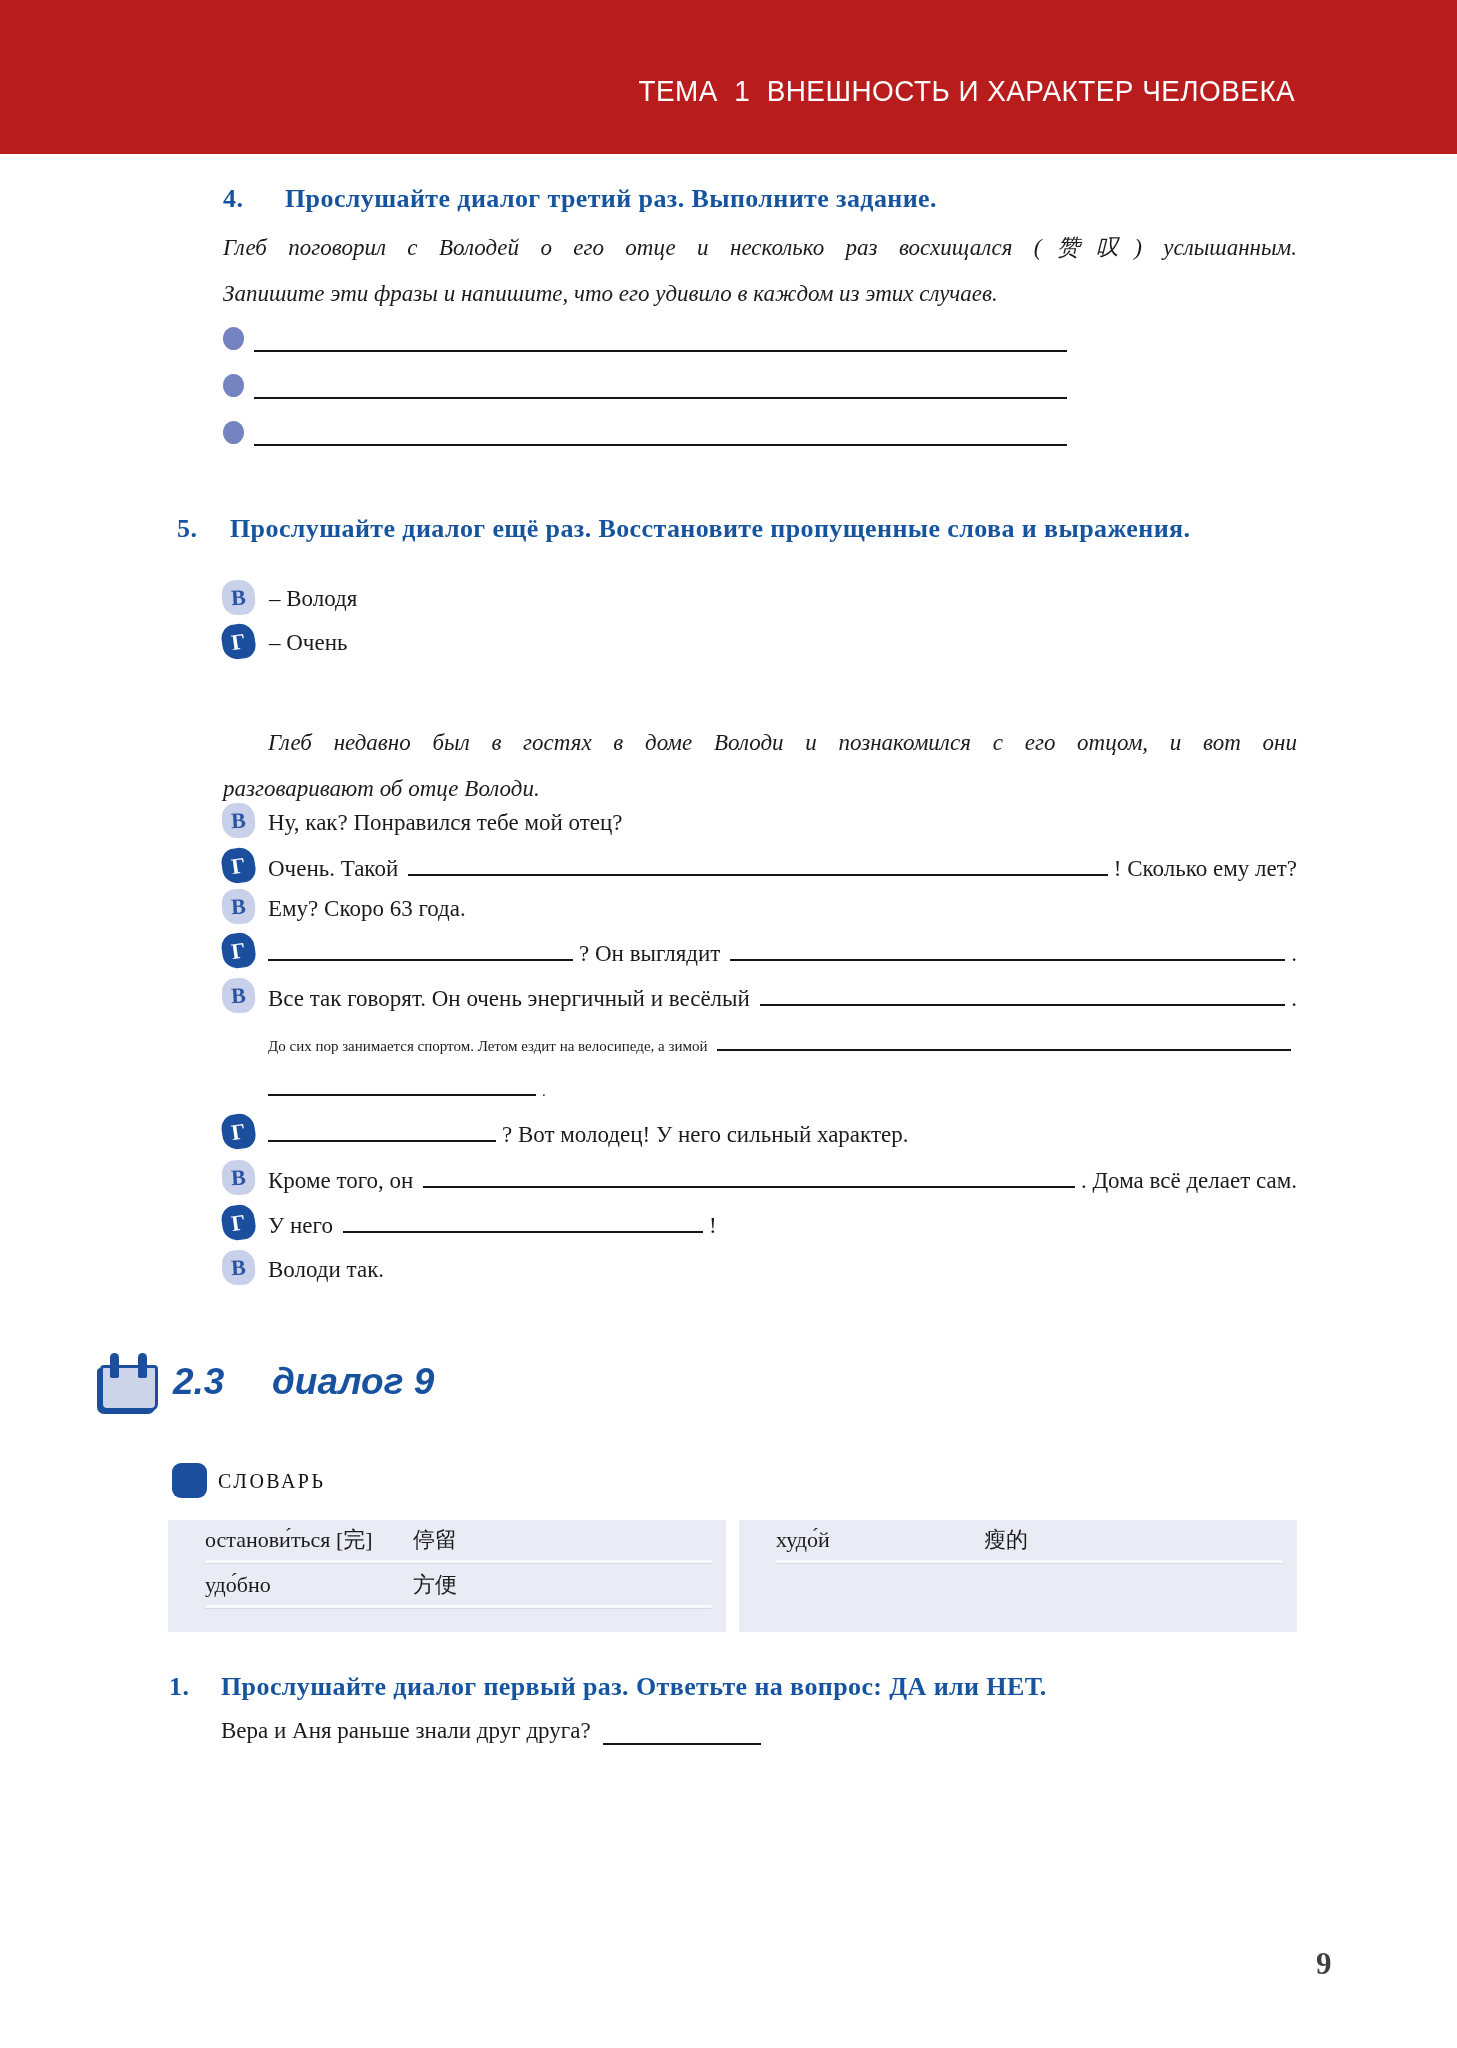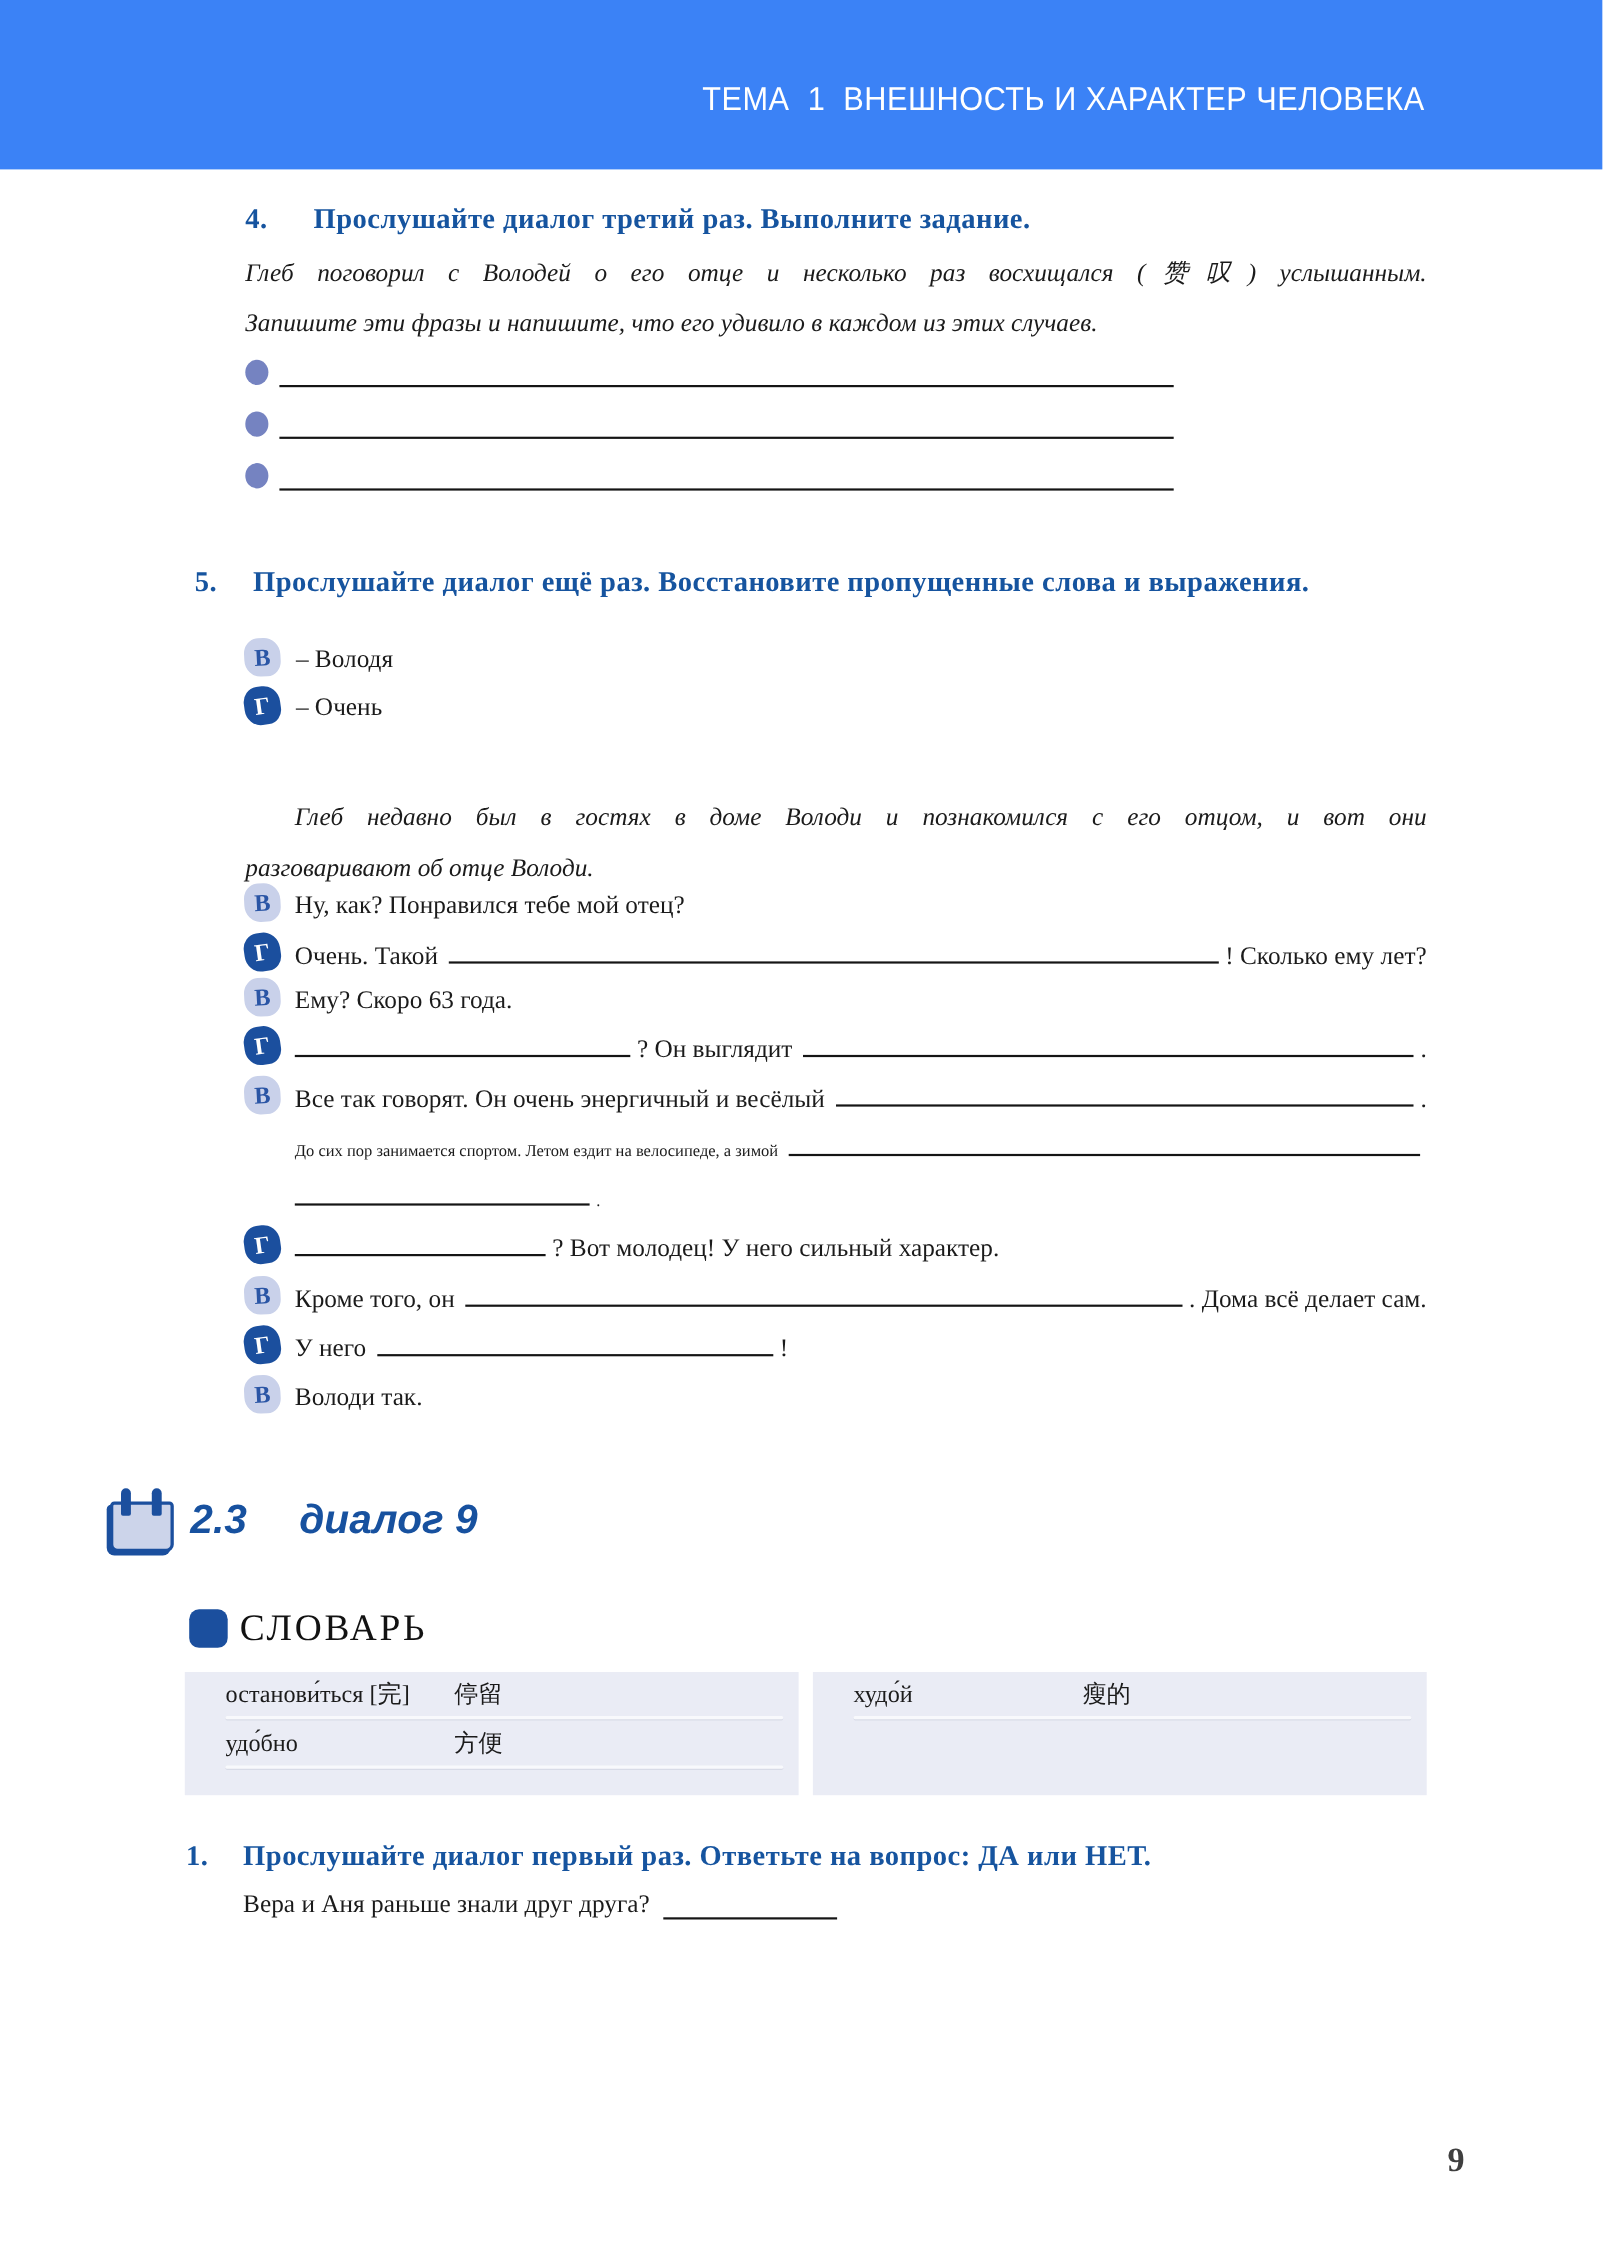--- a/index.html
+++ b/index.html
@@ -1,21 +1,21 @@
 <!DOCTYPE html>
 <html><head>
 <meta charset="utf-8">
 <style>
   html,body { margin:0; padding:0; background:#ffffff; }
   .page {
     position:relative; width:1457px; height:2048px; background:#ffffff;
     font-family:"Liberation Serif", serif; color:#1b1b1b; overflow:hidden;
   }
   
-  .header-bar { position:absolute; left:0; top:0; width:1457px; height:154px; background:#3b82f6; }
+  .header-bar { position:absolute; left:0; top:0; width:1457px; height:154px; background:#b91c1c; }
   .header-title {
     position:absolute; right:162px; top:74px; color:#ffffff;
     font-family:"Liberation Sans", sans-serif; font-size:30px; letter-spacing:0.5px;
     white-space:pre; transform:scaleX(0.93); transform-origin:100% 50%;
   }
   
   .task-head { position:absolute; display:flex; color:#16549f; font-weight:bold; font-size:26px; line-height:32px; letter-spacing:0.4px; white-space:nowrap; }
   .task-head .num { flex:0 0 auto; }
   
   .para { position:absolute; font-size:23px; line-height:46px; }
@@ -49,21 +49,21 @@
   .pad-body { position:absolute; left:3px; top:12px; width:52px; height:40px; background:#ccd4ea; border:3px solid #1b4f9e; border-radius:4px 4px 7px 7px; box-shadow:-3px 3px 0 #1b4f9e; }
   .pin { position:absolute; top:0; width:9px; height:25px; background:#1b4f9e; border-radius:5px 5px 2px 2px; }
   .pin.p1 { left:13px; } .pin.p2 { left:41px; }
   .sec-num, .sec-title {
     position:absolute; top:1360px; color:#17519f; font-family:"Liberation Sans", sans-serif;
     font-weight:bold; font-style:italic; font-size:37px; line-height:44px; white-space:nowrap;
   }
   .sec-num { left:173px; } .sec-title { left:272px; }
   
   .vocab-bullet { position:absolute; left:172px; top:1463px; width:35px; height:35px; background:#1b4f9e; border-radius:9px; }
-  .vocab-title { position:absolute; left:218px; top:1464px; font-size:34px; line-height:34px; letter-spacing:2.5px; color:#121212; }
+  .vocab-title { position:absolute; left:218px; top:1464px; font-size:20px; line-height:34px; letter-spacing:2.5px; color:#121212; }
   .vpanel { position:absolute; top:1520px; width:558px; height:112px; background:#eaecf5; }
   .vpanel.left { left:168px; } .vpanel.right { left:739px; }
   .vrow { position:absolute; left:0; right:0; height:26px; font-size:22px; line-height:24px; }
   .vword { position:absolute; left:37px; white-space:pre; }
   .vtrans { position:absolute; left:245px; white-space:pre; }
   .vsep { position:absolute; left:37px; right:14px; height:3px; background:#f8f9fc; box-shadow:0 1px 0 #d8dbe7; border-radius:2px; }
   
   .question { position:absolute; left:221px; top:1716px; font-size:23px; line-height:30px; white-space:nowrap; }
   .q-blank { display:inline-block; width:158px; height:20px; border-bottom:2px solid #151515; margin-left:12px; margin-bottom:-7px; }
   

